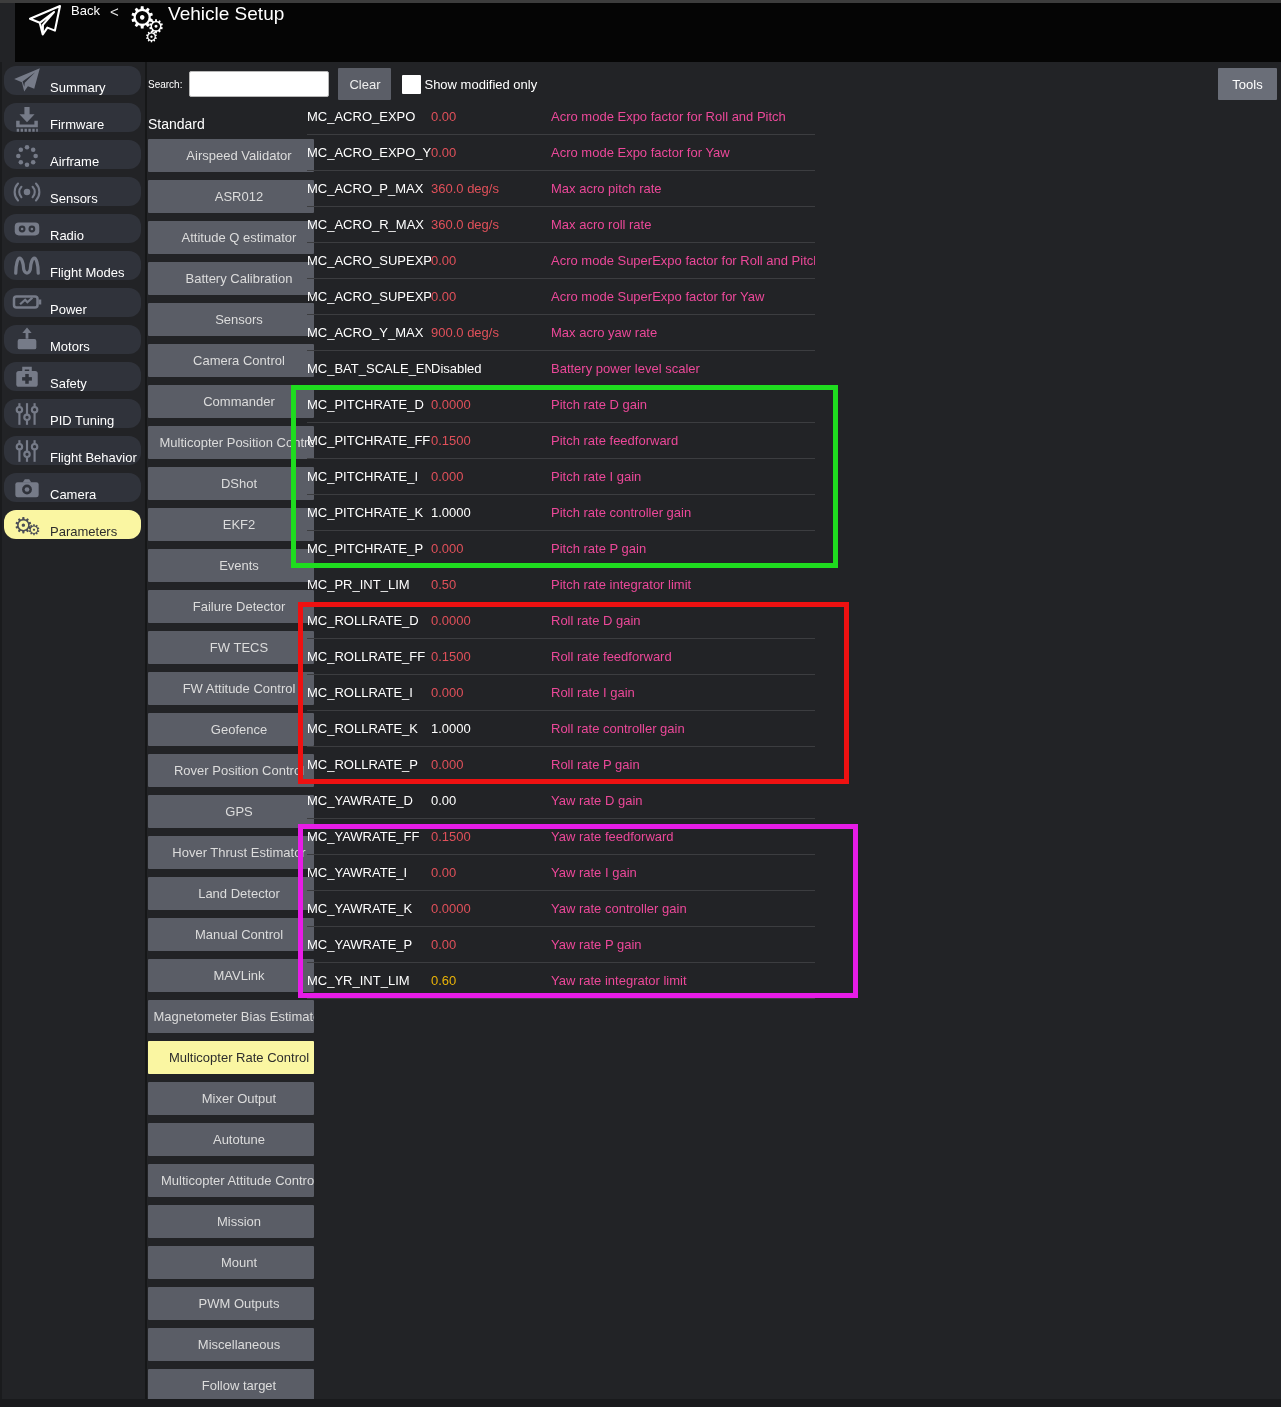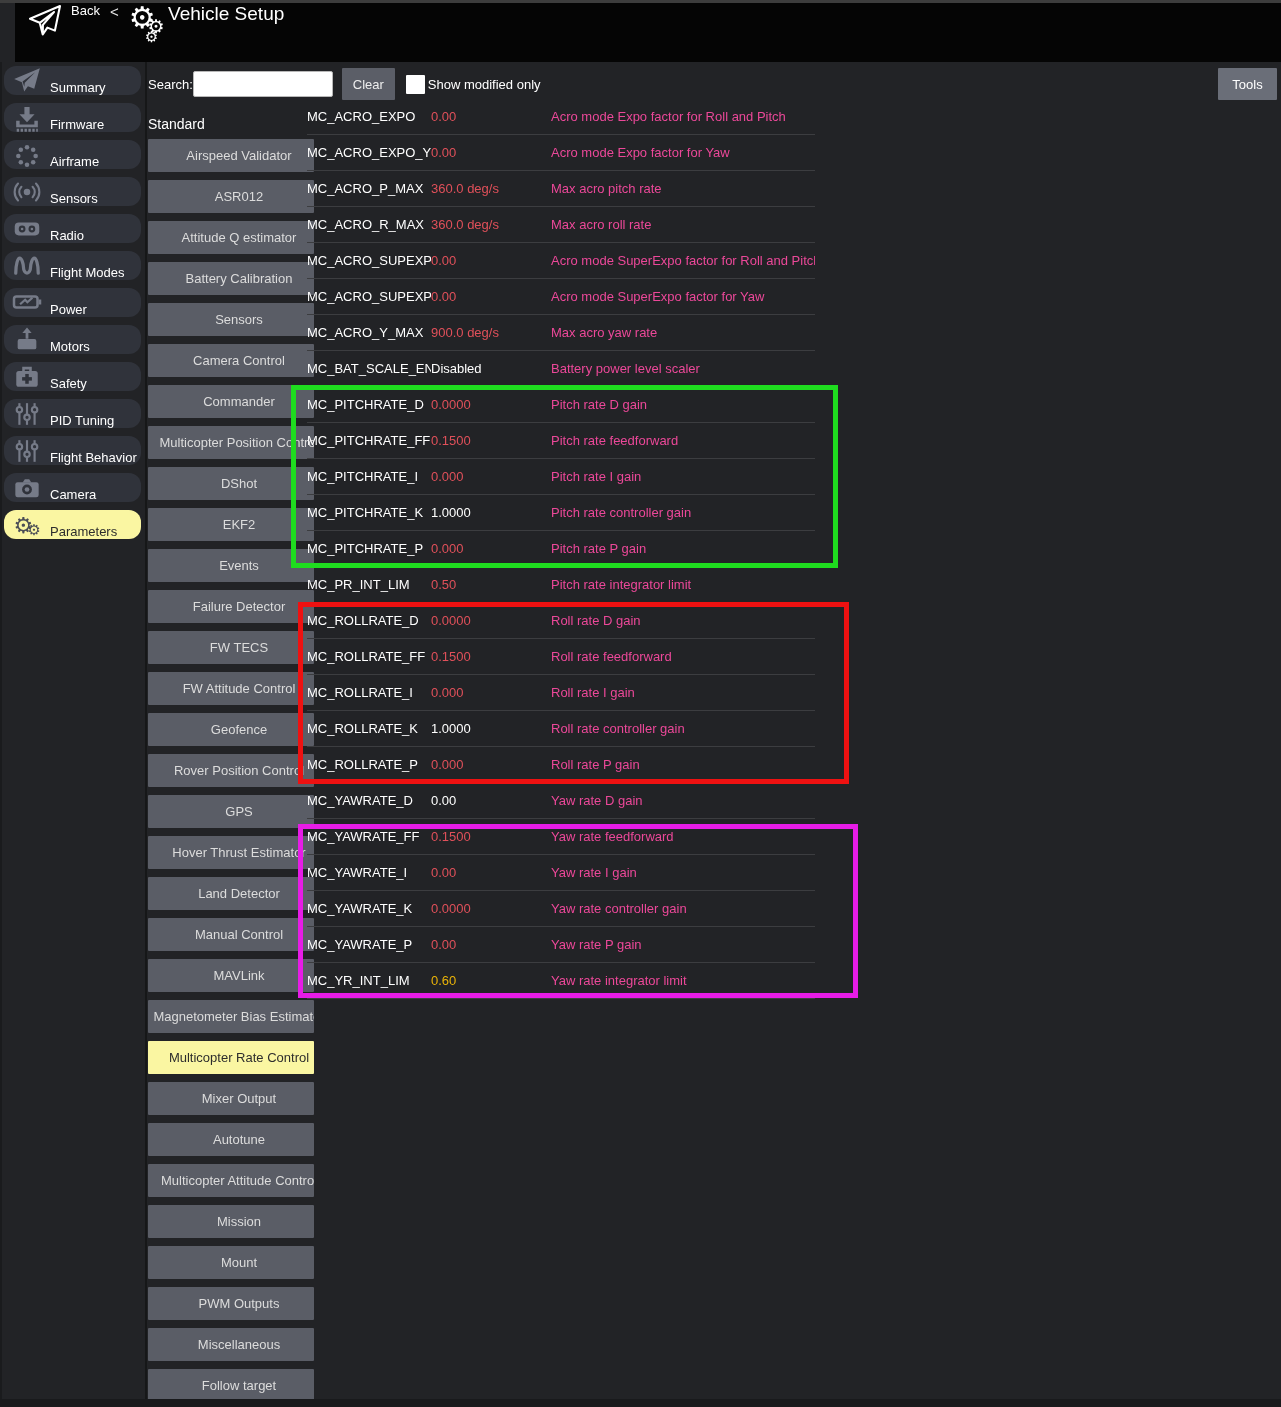--- a/index.html
+++ b/index.html
@@ -23,21 +23,21 @@
   .tb-back{font-size:13px;margin-left:8px;}
   .tb-lt{font-size:15px;margin-left:10px;color:#e8e8e8;}
   .tb-gears{margin-left:10px;display:flex;align-items:flex-start;line-height:1;}
   .gear-lg{font-size:30px;}
   .gear-sm{font-size:19px;margin-left:-8px;margin-top:14px;}
   .gear-xs{font-size:15px;margin-left:-20px;margin-top:26px;}
   .tb-title{font-size:19px;margin-left:10px;}
 
   
   .toolbar{position:absolute;left:148px;top:68px;height:32px;display:flex;align-items:center;color:#fff;}
-  .search-label{font-size:13px;}
+  .search-label{font-size:10px;margin-right:7px;}
   .search-input{
     width:130px;height:24px;background:#fff;border:1px solid #b8b8b8;border-radius:2px;
     font-size:13px;padding:0 4px;color:#222;outline:none;
   }
   .clear-btn{
     margin-left:9px;width:53px;height:32px;background:#5b5e67;color:#eee;border:none;
     font-size:13px;font-family:inherit;border-radius:1px;
   }
   .checkbox{margin-left:11px;width:19px;height:19px;background:#fff;border-radius:1px;}
   .chk-label{font-size:13px;margin-left:3px;}

